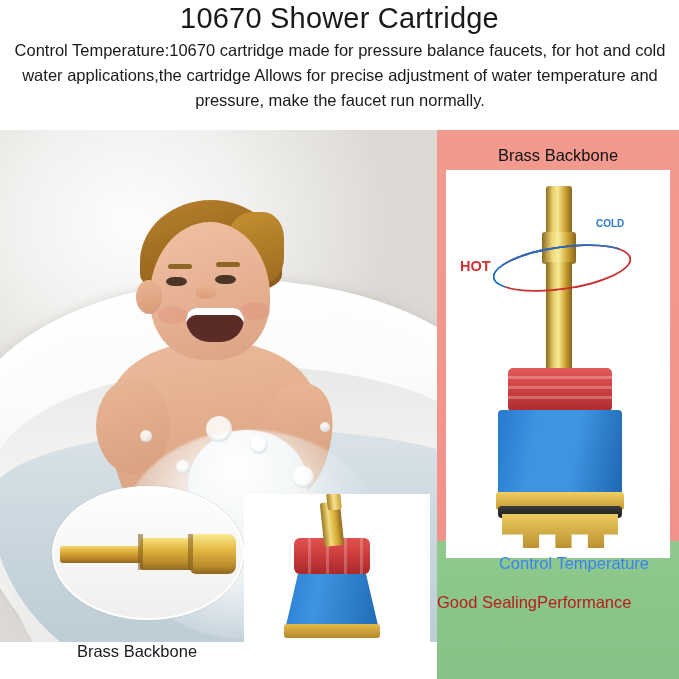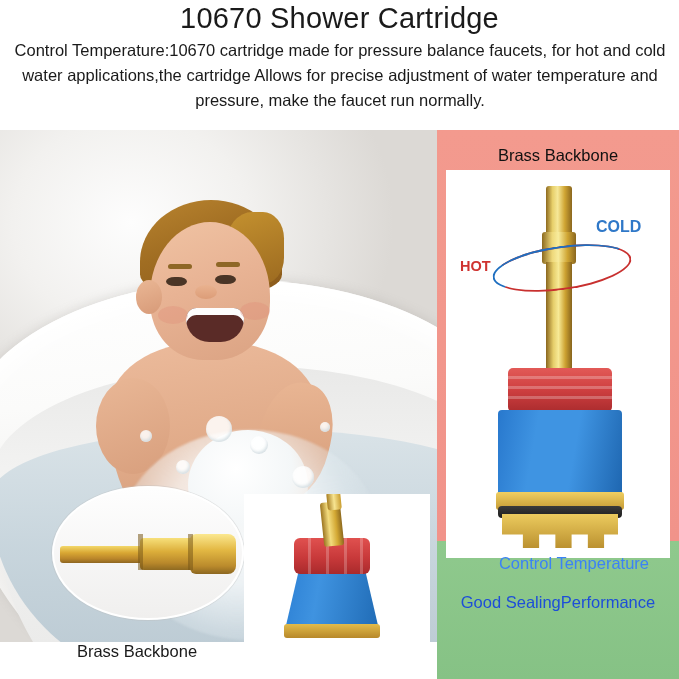--- a/index.html
+++ b/index.html
@@ -224,30 +224,30 @@
   }
   .arrow-ell2{
     position:absolute;left:46px;top:76px;width:136px;height:40px;border-radius:50%;
     border:2.5px solid #1f6fc0;border-right-color:transparent;border-bottom-color:transparent;
     transform:rotate(-8deg);
   }
   .lbl-hot{
     position:absolute;left:14px;top:88px;font-size:14.5px;font-weight:bold;color:#cf3330;
   }
   .lbl-cold{
-    position:absolute;left:150px;top:48px;font-size:16px;font-weight:bold;color:#2f78c8;
+    position:absolute;left:150px;top:48px;font-size:10px;font-weight:bold;color:#2f78c8;
   }
 
   .green-line1{
     position:absolute;left:437px;top:424px;width:242px;text-align:center;
     font-size:16.5px;color:#3b82f6;padding-left:16px;
   }
   .green-line2{
-    position:absolute;left:437px;top:463px;width:242px;text-align:center;
-    font-size:16.5px;color:#1d4ed8;
+    position:absolute;left:437px;top:463px;width:242px;text-align:left;
+    font-size:16.5px;color:#b91c1c;
   }
 </style>
 </head>
 <body>
 
 <div class="page">
 
   <div class="header">
     <div class="title">10670 Shower Cartridge</div>
     <div class="desc">Control Temperature:10670 cartridge made for pressure balance faucets, for hot and cold water applications,the cartridge Allows for precise adjustment of water temperature and pressure, make the faucet run normally.</div>

